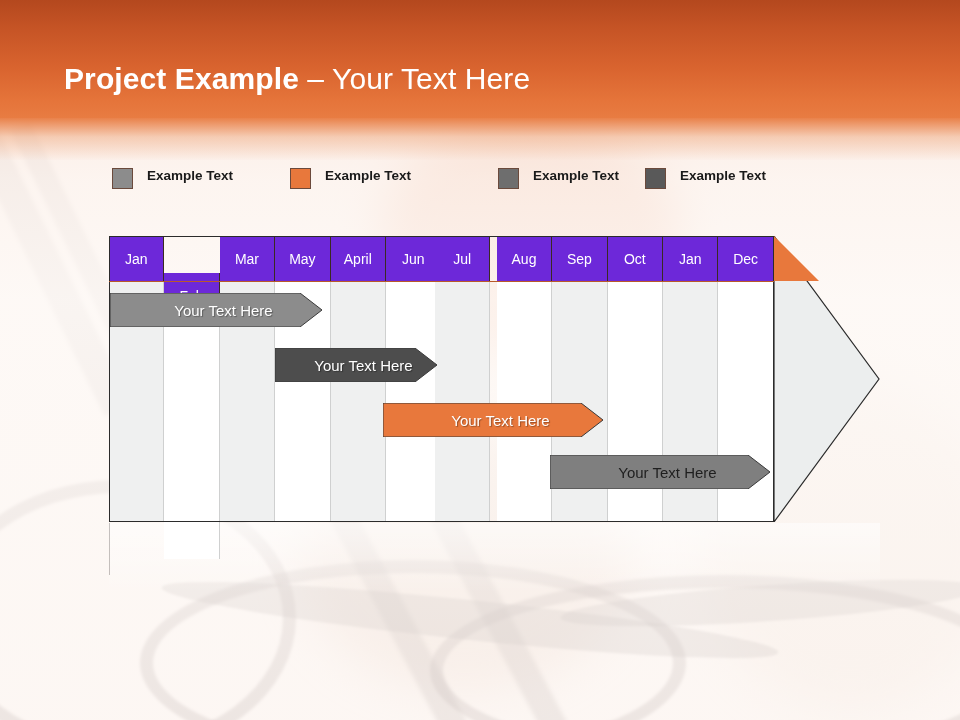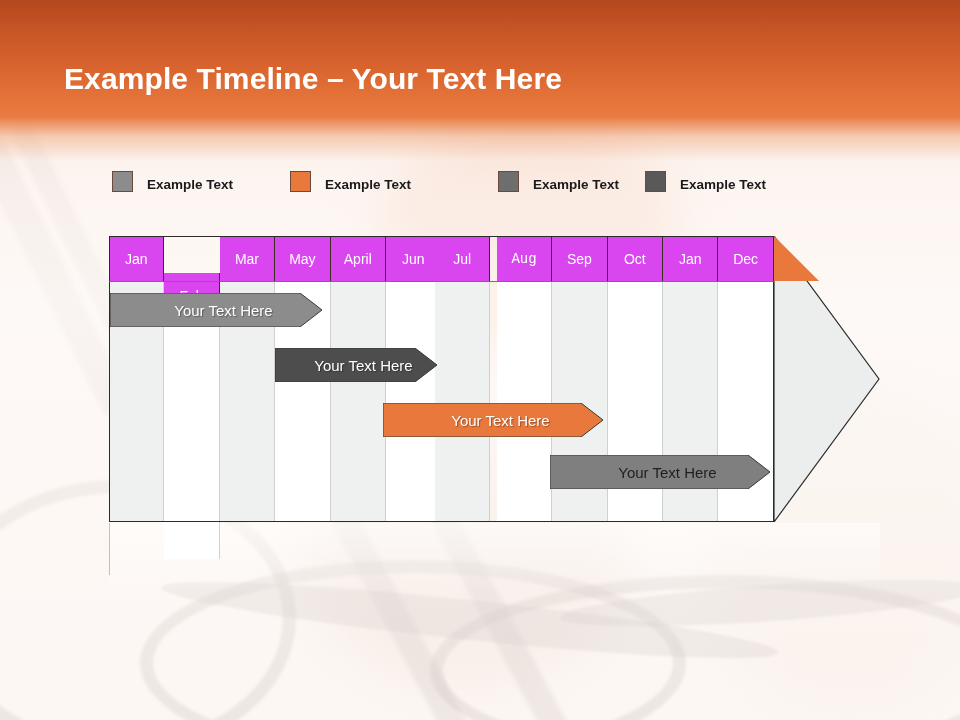--- a/index.html
+++ b/index.html
@@ -73,34 +73,34 @@
   #page-title {
     position: absolute;
     left: 64px; top: 62px;
     font-size: 30px;
     color: #ffffff;
     letter-spacing: 0.1px;
     white-space: nowrap;
     z-index: 3;
   }
   #page-title .bold { font-weight: bold; }
-  #page-title .light { font-weight: bold; }
+  #page-title .light { font-weight: normal; }
 
   
   #legend {
     position: absolute;
     left: 112px; top: 168px;
     width: 700px; height: 24px;
     z-index: 5;
   }
   .legend-item {
     position: absolute;
     top: 0;
     display: flex;
-    align-items: flex-end;
+    align-items: flex-start;
     height: 24px;
     white-space: nowrap;
   }
   .legend-swatch {
     width: 21px; height: 21px;
     border: 1px solid #6b4a3c;
     box-sizing: border-box;
     flex: 0 0 auto;
   }
   .legend-label {
@@ -132,21 +132,21 @@
   .col-body { position: absolute; left:0; right:0; top: 0; bottom: 0; }
   .col.odd  .col-body { background: #eff0f0; }
   .col.even .col-body { background: #ffffff; }
   .col-sep {
     position: absolute; top: 0; bottom: 0; right: 0;
     width: 1px; background: #cfd0d0;
   }
   .col-head {
     position: absolute; left: 0; right: 0; top: 0;
     height: 45px;
-    background: #d946ef;
+    background: #6d28d9;
     border-right: 1px solid #3a2a22;
     box-sizing: border-box;
     color: #ffffff;
     font-size: 14px;
     display: flex; align-items: center; justify-content: center;
   }
   .col:first-child .col-head { border-left: 0; }
   #head-underline {
     position: absolute; left: 0; top: 45px;
     width: 665px; height: 1px;
@@ -222,21 +222,21 @@
   <div class="cord-coil" style="left:140px; top:560px; width:520px; height:180px;"></div>
   <div class="cord-coil" style="left:430px; top:575px; width:560px; height:165px;"></div>
   <div class="cord" style="left:160px; top:600px; width:620px; height:40px; transform:rotate(6deg);"></div>
   <div class="cord" style="left:560px; top:585px; width:420px; height:36px; transform:rotate(-4deg);"></div>
 </div>
 <div id="bg-wash"></div>
 
 <div id="header-band"></div>
 <div id="header-fade"></div>
 <div id="page-title">
-  <span class="bold">Example Timeline</span><span class="light"> – Your Text Here</span>
+  <span class="bold">Project Example</span><span class="light"> – Your Text Here</span>
 </div>
 
 <div id="legend">
     <div class="legend-item" style="left: 0px;">
       <span class="legend-swatch" style="background: rgb(140, 140, 140);"></span>
       <span class="legend-label">Example Text</span>
     </div>
     <div class="legend-item" style="left: 178px;">
       <span class="legend-swatch" style="background: rgb(232, 120, 60);"></span>
       <span class="legend-label">Example Text</span>
@@ -281,21 +281,21 @@
       <div class="col even" style="left: 277px; width: 55.4px;">
         <div class="col-body"></div>
         <div class="col-sep"></div>
         <div class="col-head">Jun</div>
       </div>
       <div class="col odd" style="left: 326px; width: 55.4px;">
         <div class="col-body"></div>
         <div class="col-sep"></div>
         <div class="col-head">Jul</div>
       </div>
-      <div class="col even" style="left: 387.8px; width: 55.4px; font-family: Liberation Mono, monospace;">
+      <div class="col even" style="left: 387.8px; width: 55.4px;">
         <div class="col-body"></div>
         <div class="col-sep"></div>
         <div class="col-head">Aug</div>
       </div>
       <div class="col odd" style="left: 443.2px; width: 55.4px;">
         <div class="col-body"></div>
         <div class="col-sep"></div>
         <div class="col-head">Sep</div>
       </div>
       <div class="col even" style="left: 498.6px; width: 55.4px; border-radius: 25px;">

